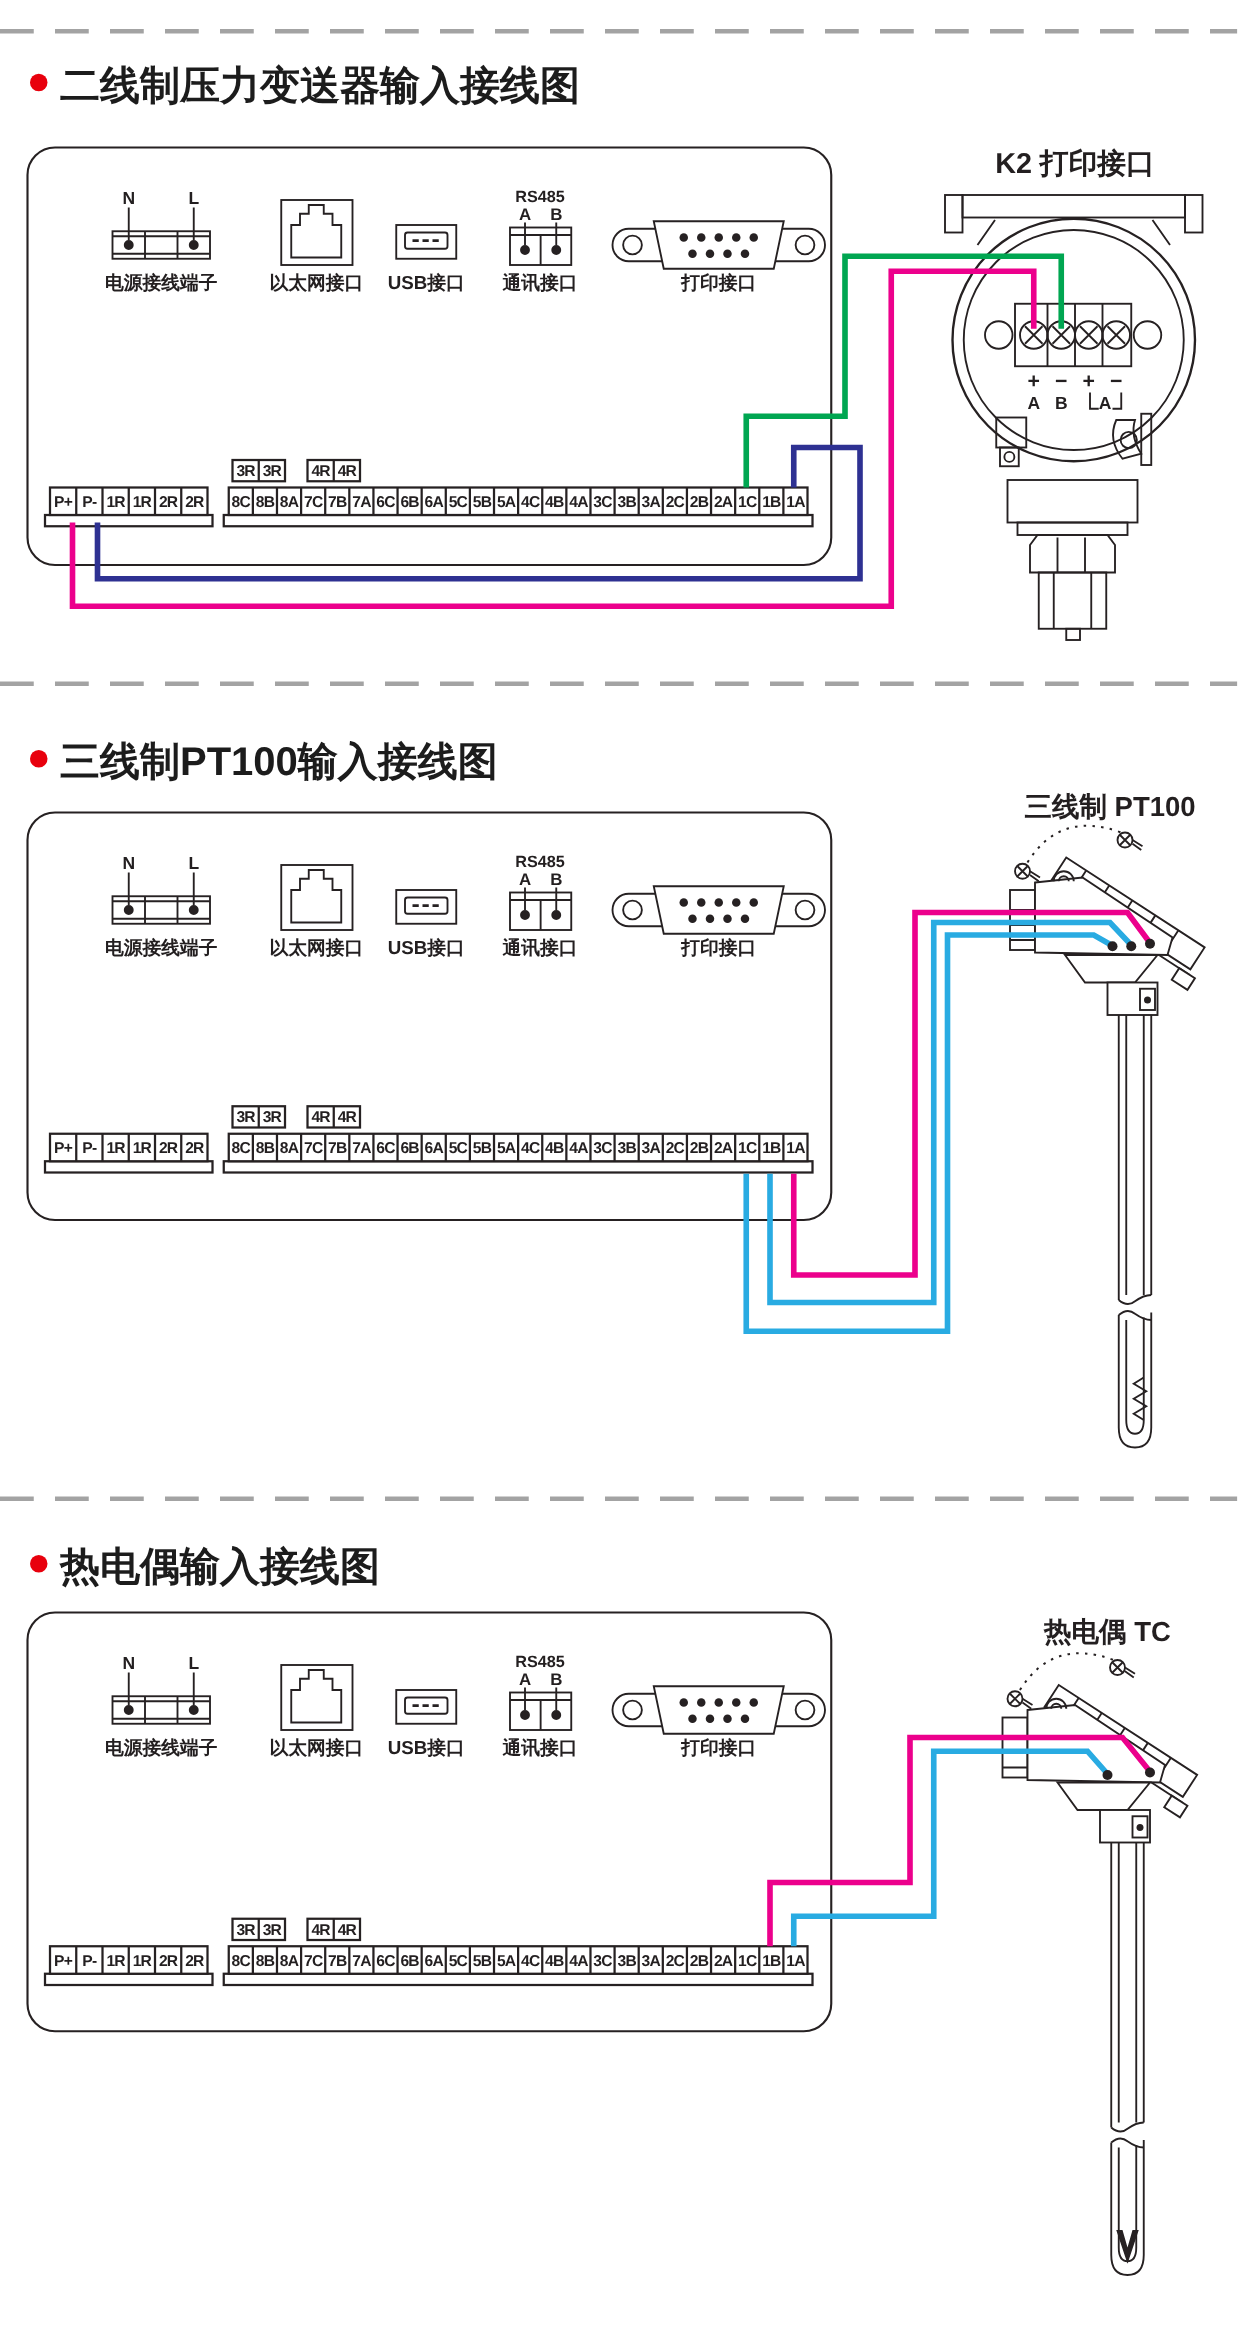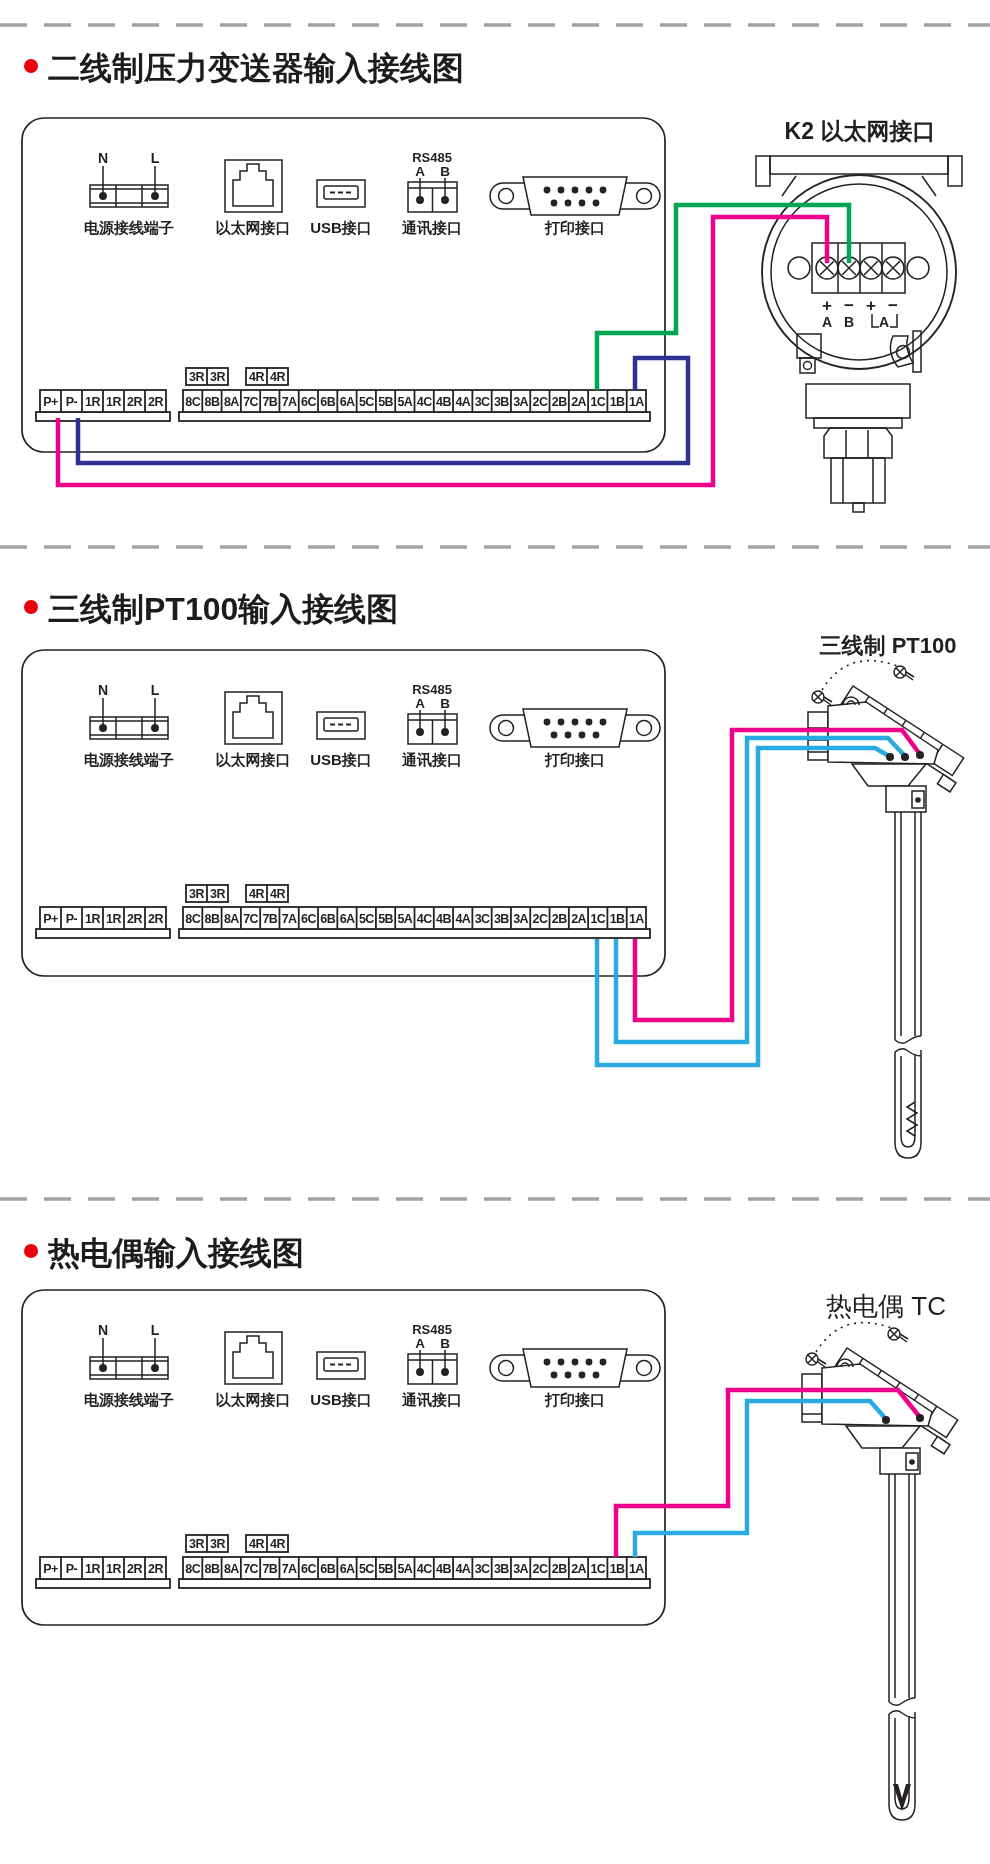--- a/index.html
+++ b/index.html
@@ -311,27 +311,27 @@
         <circle cx="905" cy="757" r="4" fill="#262122"></circle>
         <circle cx="920" cy="755" r="4" fill="#262122"></circle>
         <circle cx="886" cy="1420" r="4" fill="#262122"></circle>
         <circle cx="920" cy="1418" r="4" fill="#262122"></circle>
       </g>
 </svg>
 
 <div id="labels">
       <div class="bullet" style="left: 24px; top: 59px; background: rgb(232, 0, 13);"></div>
       <div class="lbl-left" style="left: 48px; top: 68px; font-size: 32px; font-weight: 600;">二线制压力变送器输入接线图</div>
-      <div class="lbl" style="left: 860px; top: 131px; font-size: 23px; font-weight: 600;">K2 以太网接口</div>
+      <div class="lbl" style="left: 860px; top: 131px; font-size: 23px; font-weight: 600;">K2 打印接口</div>
       <div class="bullet" style="left: 24px; top: 600px; background: rgb(232, 0, 13);"></div>
       <div class="lbl-left" style="left: 48px; top: 609px; font-size: 32px; font-weight: 600;">三线制PT100输入接线图</div>
       <div class="lbl" style="left: 888px; top: 646px; font-size: 22px; font-weight: 600;">三线制 PT100</div>
       <div class="bullet" style="left: 24px; top: 1244px; background: rgb(232, 0, 13);"></div>
       <div class="lbl-left" style="left: 48px; top: 1253px; font-size: 32px; font-weight: 600;">热电偶输入接线图</div>
-      <div class="lbl" style="left: 886px; top: 1306px; font-size: 26px; font-weight: 400;">热电偶 TC</div>
+      <div class="lbl" style="left: 886px; top: 1306px; font-size: 22px; font-weight: 700;">热电偶 TC</div>
       <div class="lbl" style="left: 103px; top: 158px; font-size: 14px; font-weight: bold;">N</div>
       <div class="lbl" style="left: 155px; top: 158px; font-size: 14px; font-weight: bold;">L</div>
       <div class="lbl" style="left: 432px; top: 157px; font-size: 13px; font-weight: bold;">RS485</div>
       <div class="lbl" style="left: 420px; top: 172px; font-size: 13.5px; font-weight: bold;">A</div>
       <div class="lbl" style="left: 445px; top: 172px; font-size: 13.5px; font-weight: bold;">B</div>
       <div class="lbl" style="left: 129px; top: 227px; font-size: 15px; font-weight: bold;">电源接线端子</div>
       <div class="lbl" style="left: 253px; top: 227px; font-size: 15px; font-weight: bold;">以太网接口</div>
       <div class="lbl" style="left: 341px; top: 227px; font-size: 15px; font-weight: bold;">USB接口</div>
       <div class="lbl" style="left: 432px; top: 227px; font-size: 15px; font-weight: bold;">通讯接口</div>
       <div class="lbl" style="left: 575px; top: 227px; font-size: 15px; font-weight: bold;">打印接口</div>

